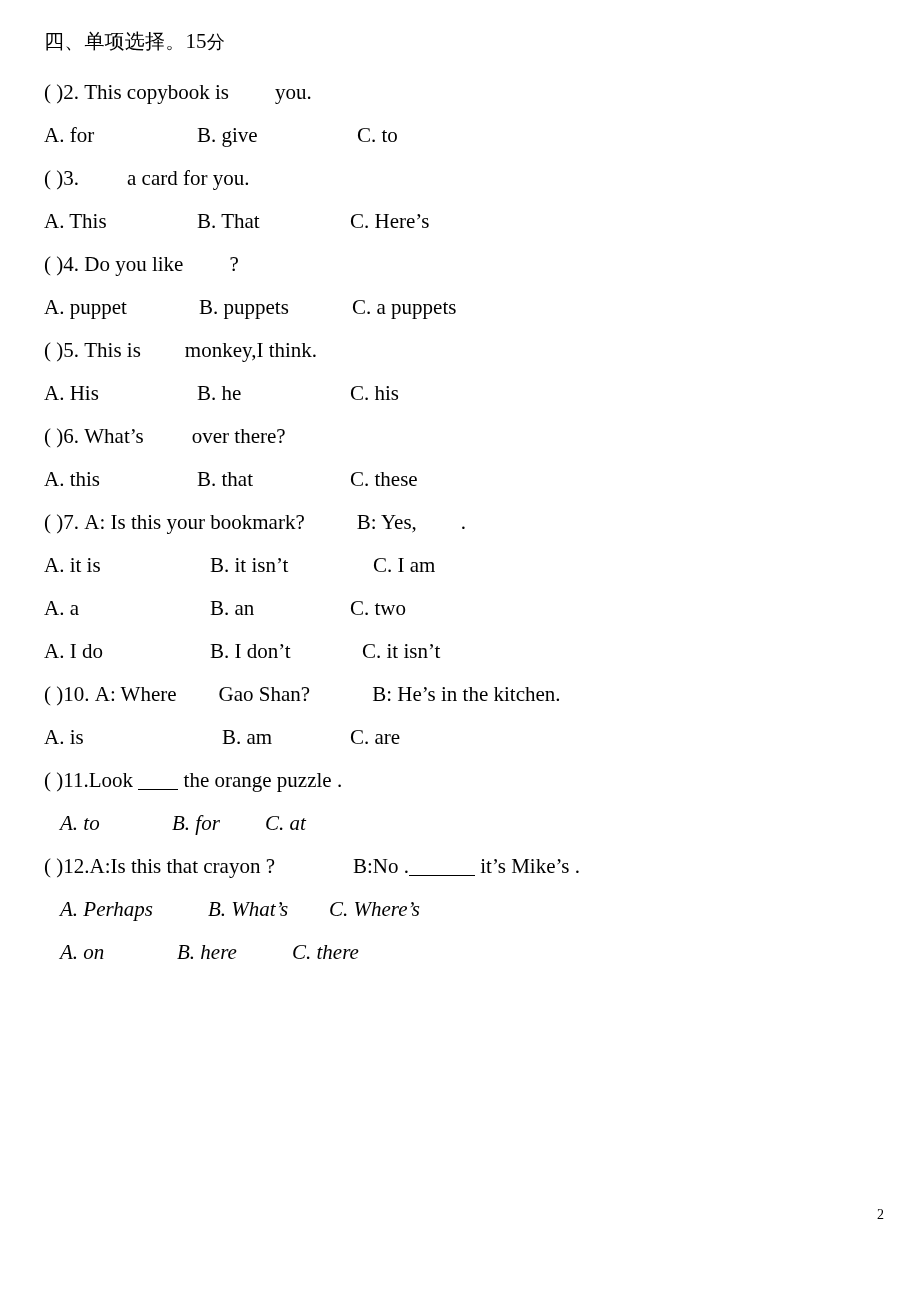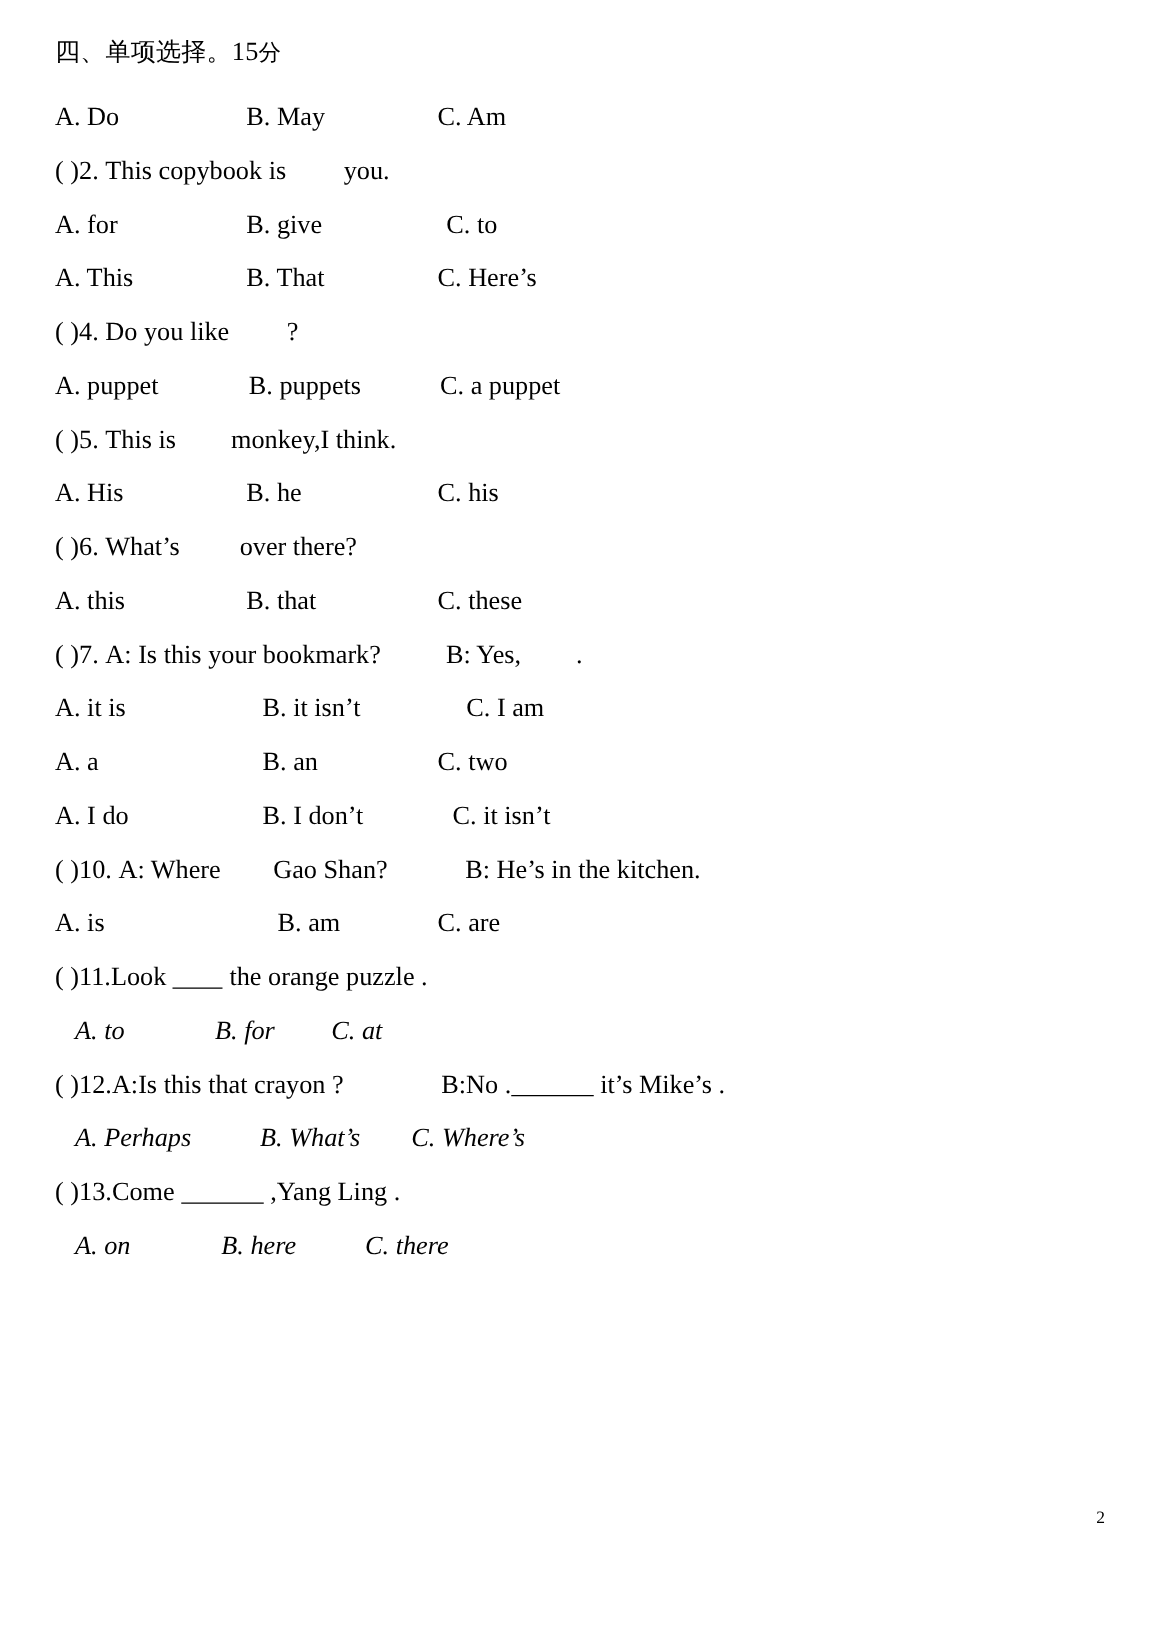--- a/index.html
+++ b/index.html
@@ -93,48 +93,46 @@
 </head>
 <body>
 
 <div class="page">
   <div class="content">
 
     <div class="section-heading">
       <span class="cn">四、</span><span class="cn">单项选择。</span><span class="marks">15</span><span class="marks-cn">分</span>
     </div>
 
-    <div class="opt-line">
-      <span class="opt" style="left:0px"><span>A.</span> <span>Do</span></span>
-      <span class="opt" style="left:153px"><span>B.</span> <span>May</span></span>
-      <span class="opt" style="left:306px"><span>C.</span> <span>Am</span></span>
-    </div>
 
     <div class="q-line">
       <span>(    )</span><span>2.</span>&nbsp;<span>This copybook is</span><span class="blank-gap" style="width:46px"></span><span>you.</span>
     </div>
     <div class="opt-line">
       <span class="opt" style="left:0px"><span>A.</span> <span>for</span></span>
       <span class="opt" style="left:153px"><span>B.</span> <span>give</span></span>
       <span class="opt" style="left:313px"><span>C.</span> <span>to</span></span>
     </div>
 
+    <div class="q-line">
+      <span>(    )</span><span>3.</span><span class="blank-gap" style="width:48px"></span><span>a card for you.</span>
+    </div>
     <div class="opt-line">
       <span class="opt" style="left:0px"><span>A.</span> <span>This</span></span>
       <span class="opt" style="left:153px"><span>B.</span> <span>That</span></span>
       <span class="opt" style="left:306px"><span>C.</span> <span>Here’s</span></span>
     </div>
 
     <div class="q-line">
       <span>(    )</span><span>4.</span>&nbsp;<span>Do you like</span><span class="blank-gap" style="width:46px"></span><span>?</span>
     </div>
     <div class="opt-line">
       <span class="opt" style="left:0px"><span>A.</span> <span>puppet</span></span>
       <span class="opt" style="left:155px"><span>B.</span> <span>puppets</span></span>
-      <span class="opt" style="left:308px"><span>C.</span> <span>a puppet</span></span>
+      <span class="opt" style="left:308px"><span>C.</span> <span>a puppets</span></span>
     </div>
 
     <div class="q-line">
       <span>(    )</span><span>5.</span>&nbsp;<span>This is</span><span class="blank-gap" style="width:44px"></span><span>monkey,I think.</span>
     </div>
     <div class="opt-line">
       <span class="opt" style="left:0px"><span>A.</span> <span>His</span></span>
       <span class="opt" style="left:153px"><span>B.</span> <span>he</span></span>
       <span class="opt" style="left:306px"><span>C.</span> <span>his</span></span>
     </div>
@@ -189,23 +187,20 @@
 
     <div class="q-line">
       <span>(    )</span><span>12.</span><span>A:Is this that crayon ?</span><span class="blank-gap" style="width:78px"></span><span>B:No .</span><span class="rule" style="width:66px"></span>&nbsp;<span>it’s Mike’s .</span>
     </div>
     <div class="opt-line indent-sm">
       <span class="opt" style="left:16px"><span>A.</span> <span>Perhaps</span></span>
       <span class="opt" style="left:164px"><span>B.</span> <span>What’s</span></span>
       <span class="opt" style="left:285px"><span>C.</span> <span>Where’s</span></span>
     </div>
 
-    <div class="q-line">
-      <span>(    )</span><span>13.</span><span>Come</span>&nbsp;<span class="rule" style="width:66px"></span>&nbsp;<span>,Yang Ling .</span>
-    </div>
     <div class="opt-line indent-sm">
       <span class="opt" style="left:16px"><span>A.</span> <span>on</span></span>
       <span class="opt" style="left:133px"><span>B.</span> <span>here</span></span>
       <span class="opt" style="left:248px"><span>C.</span> <span>there</span></span>
     </div>
 
   </div>
 
   <div class="page-number">2</div>
 </div>

